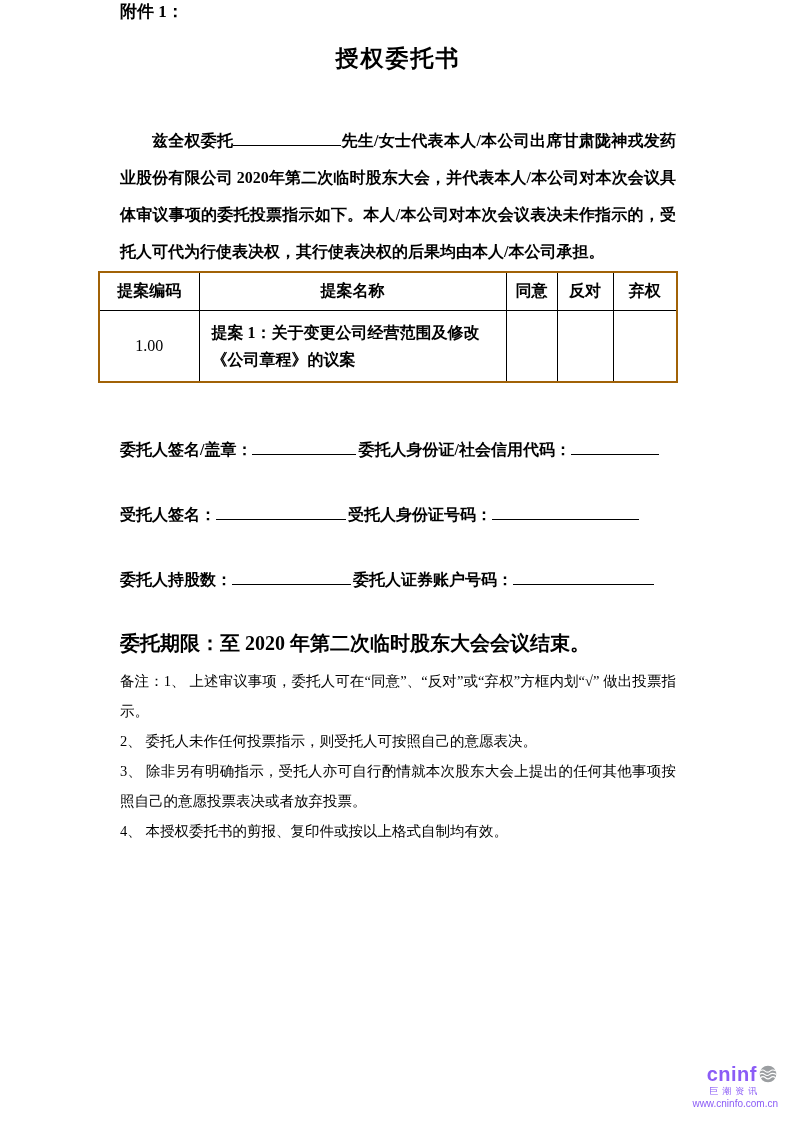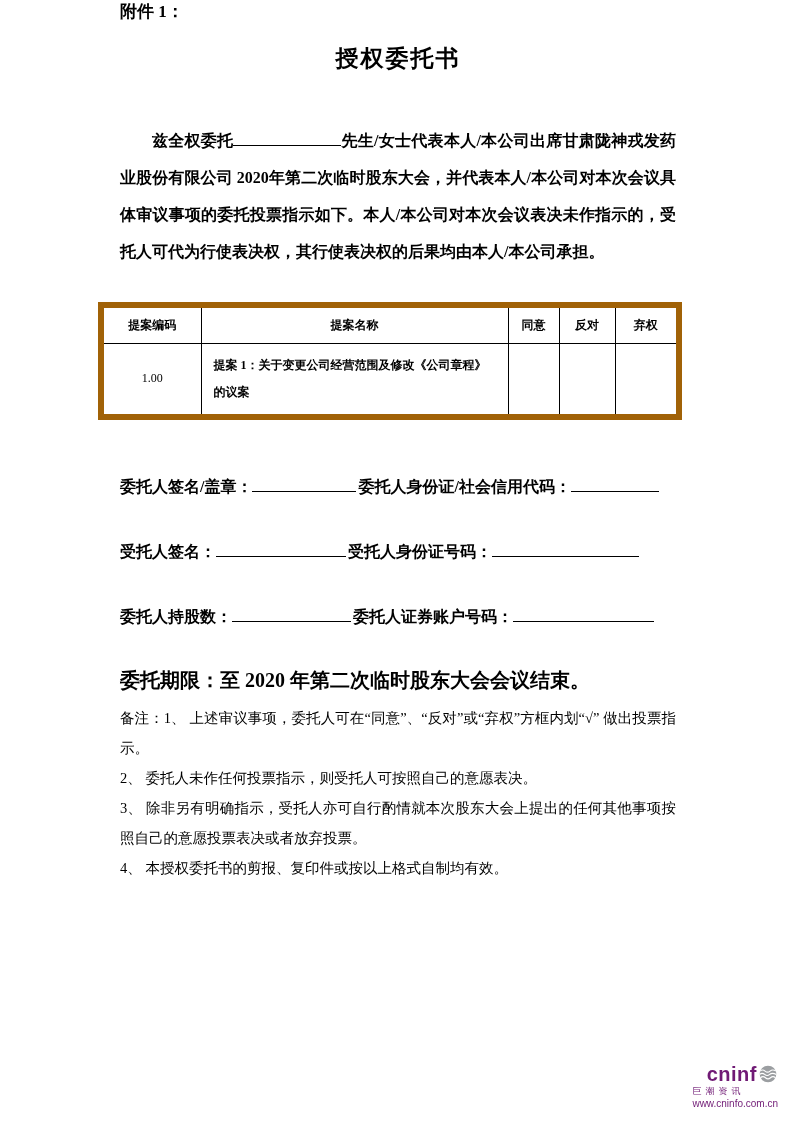--- a/index.html
+++ b/index.html
@@ -23,23 +23,23 @@
     line-height:37px; text-align:justify; text-indent:2em;
   }
 
   .blank {
     display:inline-block; border-bottom:1px solid #000;
     height:15px; vertical-align:baseline;
   }
   .blank-intro { width:108px; }
 
   table.proposal-table {
-    border-collapse:collapse; margin-top:32px; margin-left:-22px;
-    width:578px; font-size:12px; table-layout:fixed;
-    border:6px solid #a16207;
+    border-collapse:collapse; margin-top:1px; margin-left:-22px;
+    width:578px; font-size:16px; table-layout:fixed;
+    border:2px solid #a16207;
   }
   .proposal-table th, .proposal-table td { border:1px solid #000; }
   .proposal-table th { height:38px; font-weight:bold; text-align:center; }
   .proposal-table td.code-cell { text-align:center; height:72px; font-weight:normal; }
   .proposal-table td.name-cell { text-align:left; padding:8px 12px; line-height:27px; font-weight:bold; vertical-align:middle; }
   .proposal-table td.vote-cell { background:#fff; }
 
   .fields { margin-top:56px; font-size:16px; font-weight:bold; }
   .field-row { line-height:22px; white-space:nowrap; }
   .field-row + .field-row { margin-top:43px; }
@@ -51,21 +51,21 @@
   .b-id-t     { width:147px; }
 
   .period-line { margin-top:41px; font-size:20px; font-weight:bold; line-height:22px; }
   .date-line   { margin-top:9px;  font-size:16px; font-weight:bold; line-height:22px; }
 
   .notes { margin-top:12px; font-size:14.5px; line-height:30px; text-align:justify; }
   .note-line { }
 
   .logo {
     position:absolute; right:15px; bottom:13px;
-    color:#701a75; text-align:left; line-height:1.1;
+    color:#8b5cf6; text-align:center; line-height:1.1;
     font-family:"Liberation Sans","DejaVu Sans",sans-serif;
   }
   .logo-top { display:flex; align-items:center; justify-content:flex-end; gap:1px; }
   .logo-brand { font-size:20px; font-weight:bold; letter-spacing:0.5px; }
   .logo-icon { display:inline-block; width:20px; height:20px; }
   .logo-cn  { font-size:9px; letter-spacing:4px; margin-top:2px; }
   .logo-url { font-size:10px; margin-top:1px; }
 </style>
 </head>
 <body>

